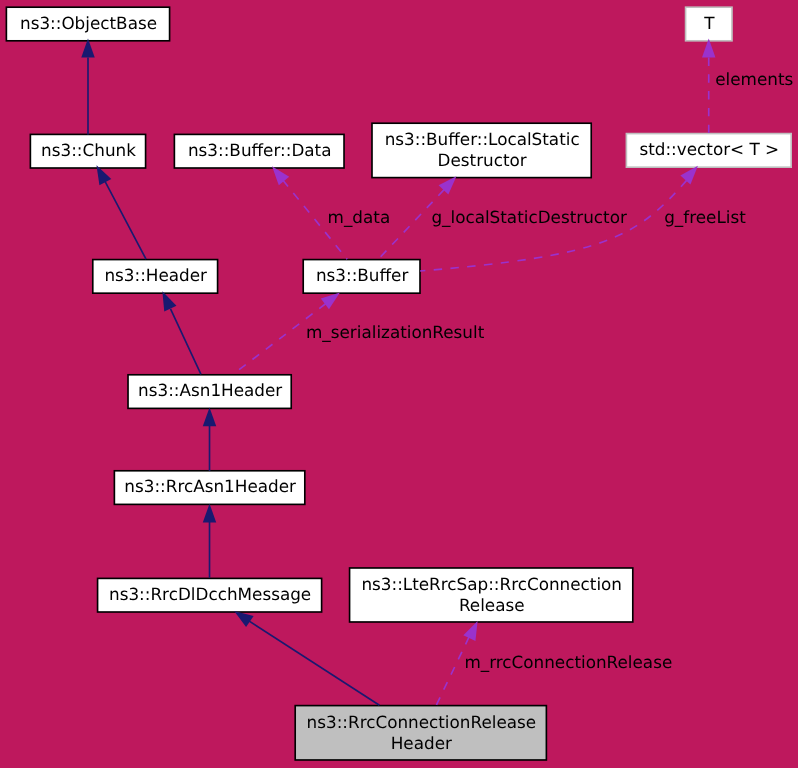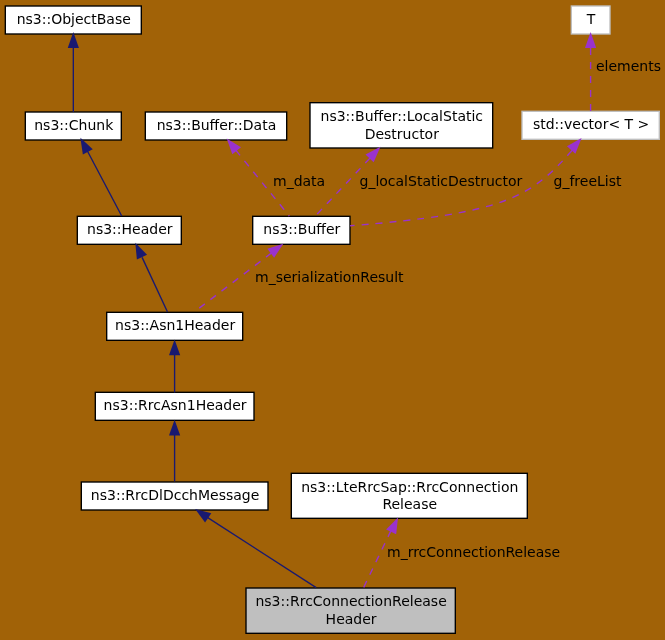--- a/index.html
+++ b/index.html
@@ -1,19 +1,19 @@
 <!DOCTYPE html>
 <html><head>
 <meta charset="utf-8">
 <title>ns3::RrcConnectionReleaseHeader Collaboration diagram</title>
 <style>
   html,body{margin:0;padding:0;background:#ffffff;}
   body{width:665px;height:640px;overflow:hidden;
        font-family:"DejaVu Sans",sans-serif;}
-  #diagram{position:relative;width:665px;height:640px;background:#a16207;}
+  #diagram{position:relative;width:665px;height:640px;background:#be185d;}
   svg#graph{position:absolute;left:0;top:0;width:665px;height:640px;
             shape-rendering:geometricPrecision;}
   svg#graph text{font-family:"DejaVu Sans",sans-serif;font-size:14px;
                  fill:#000000;}
 </style>
 </head>
 <body>
 
 <div id="diagram">
   <svg id="graph" viewBox="0 0 665 640" xmlns="http://www.w3.org/2000/svg">

